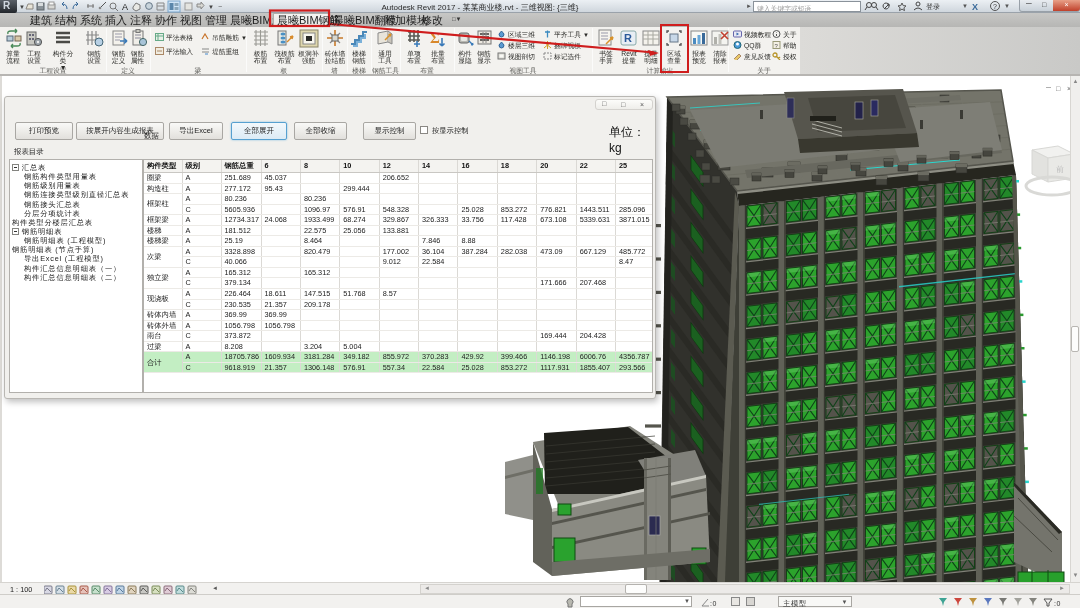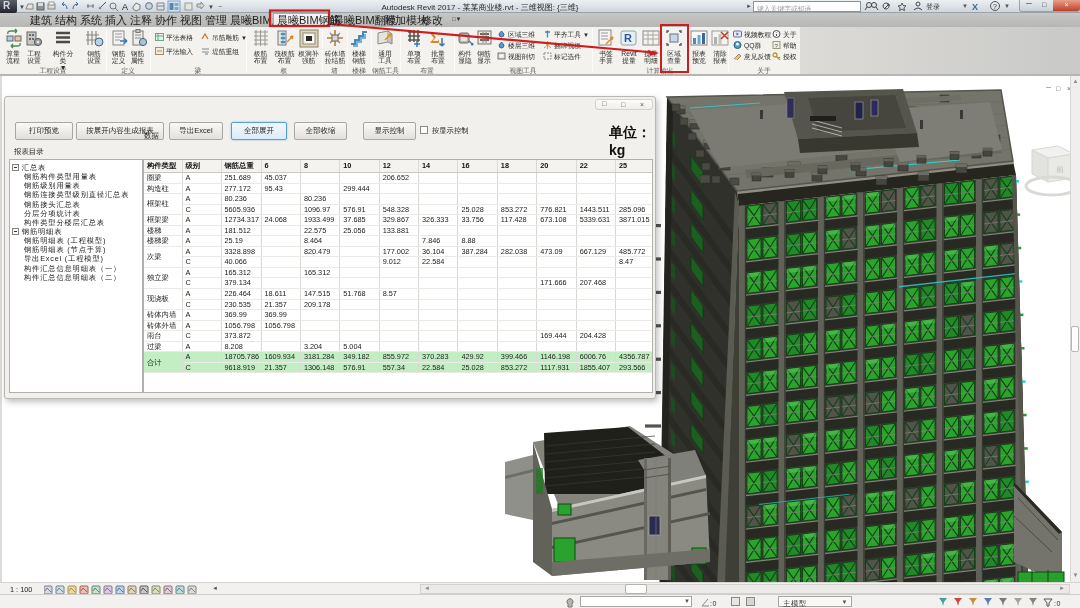--- a/index.html
+++ b/index.html
@@ -1319,41 +1319,41 @@
       <span style="position:absolute;left:44px;top:1px;color:#555;font-size:7px">×</span>
 </div>
 <div class="pbtn " style="left:10px;width:58px">打印预览</div>
 <div class="pbtn " style="left:71px;width:88px">按展开内容生成报表</div>
 <div class="pbtn " style="left:164px;width:54px">导出Excel</div>
 <div class="pbtn focus" style="left:226px;width:56px">全部展开</div>
 <div class="pbtn " style="left:289px;width:53px">全部收缩</div>
 <div class="pbtn " style="left:358px;width:53px">显示控制</div>
 <div class="abs" style="left:415px;top:29px;width:8px;height:8px;background:#fff;border:1px solid #8a8884"></div>
 <span class="abs" style="left:427px;top:29px;font-size:7.3px;color:#222">按显示控制</span>
-<span class="abs" style="left:604px;top:27px;font-size:14px;color:#111;font-weight:bold">单位： kg</span>
+<span class="abs" style="left:604px;top:27px;font-size:12px;color:#111;font-weight:normal">单位： kg</span>
 <span class="abs" style="left:9px;top:50px;font-size:7.4px;color:#222">报表目录</span>
 <span class="abs" style="left:139px;top:34px;font-size:7.4px;color:#222">数据</span>
 <div id="treebox">
       <div style="padding-top:3px">
 <div class="tl" style="padding-left:2px"><svg width="7" height="7" style="vertical-align:-1px">
             <rect x="0.5" y="0.5" width="6" height="6" fill="#fff" stroke="#848480"></rect>
             <line x1="2" y1="3.5" x2="5" y2="3.5" stroke="#333"></line>
           </svg> 汇总表</div>
 <div class="tl" style="padding-left:14px">钢筋构件类型用量表</div>
 <div class="tl" style="padding-left:14px">钢筋级别用量表</div>
 <div class="tl" style="padding-left:14px">钢筋连接类型级别直径汇总表</div>
 <div class="tl" style="padding-left:14px">钢筋接头汇总表</div>
 <div class="tl" style="padding-left:14px">分层分项统计表</div>
-<div class="tl" style="padding-left:14px">构件类型分楼层汇总表</div>
+<div class="tl" style="padding-left:2px">构件类型分楼层汇总表</div>
 <div class="tl" style="padding-left:2px"><svg width="7" height="7" style="vertical-align:-1px">
             <rect x="0.5" y="0.5" width="6" height="6" fill="#fff" stroke="#848480"></rect>
             <line x1="2" y1="3.5" x2="5" y2="3.5" stroke="#333"></line>
           </svg> 钢筋明细表</div>
 <div class="tl" style="padding-left:14px">钢筋明细表 (工程模型)</div>
-<div class="tl" style="padding-left:14px">钢筋明细表 (节点手算)</div>
+<div class="tl" style="padding-left:2px">钢筋明细表 (节点手算)</div>
 <div class="tl" style="padding-left:14px">导出Excel (工程模型)</div>
 <div class="tl" style="padding-left:14px">构件汇总信息明细表（一）</div>
 <div class="tl" style="padding-left:14px">构件汇总信息明细表（二）</div>
 </div>
     </div>
 <div id="tablebox">
       <table class="data">
         <colgroup>
           <col style="width:38.0px">
           <col style="width:39.0px">
@@ -1443,21 +1443,21 @@
             <td>776.821</td>
             <td>1443.511</td>
             <td>285.096</td>
           </tr>
           <tr>
             <td>框架梁</td>
             <td>A</td>
             <td>12734.317</td>
             <td>24.068</td>
             <td>1933.499</td>
-            <td>37.685</td>
+            <td>68.274</td>
             <td>329.867</td>
             <td>326.333</td>
             <td>33.756</td>
             <td>117.428</td>
             <td>673.108</td>
             <td>5339.631</td>
             <td>3871.015</td>
           </tr>
           <tr>
             <td>楼梯</td>

